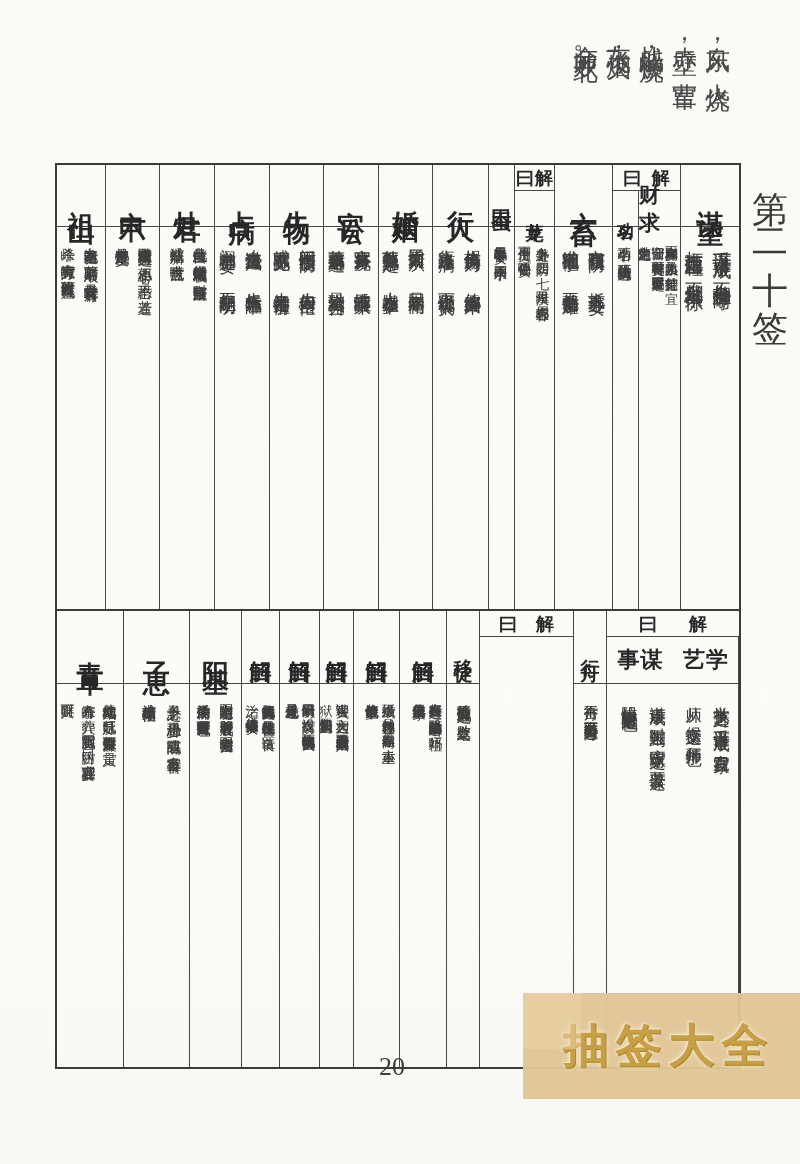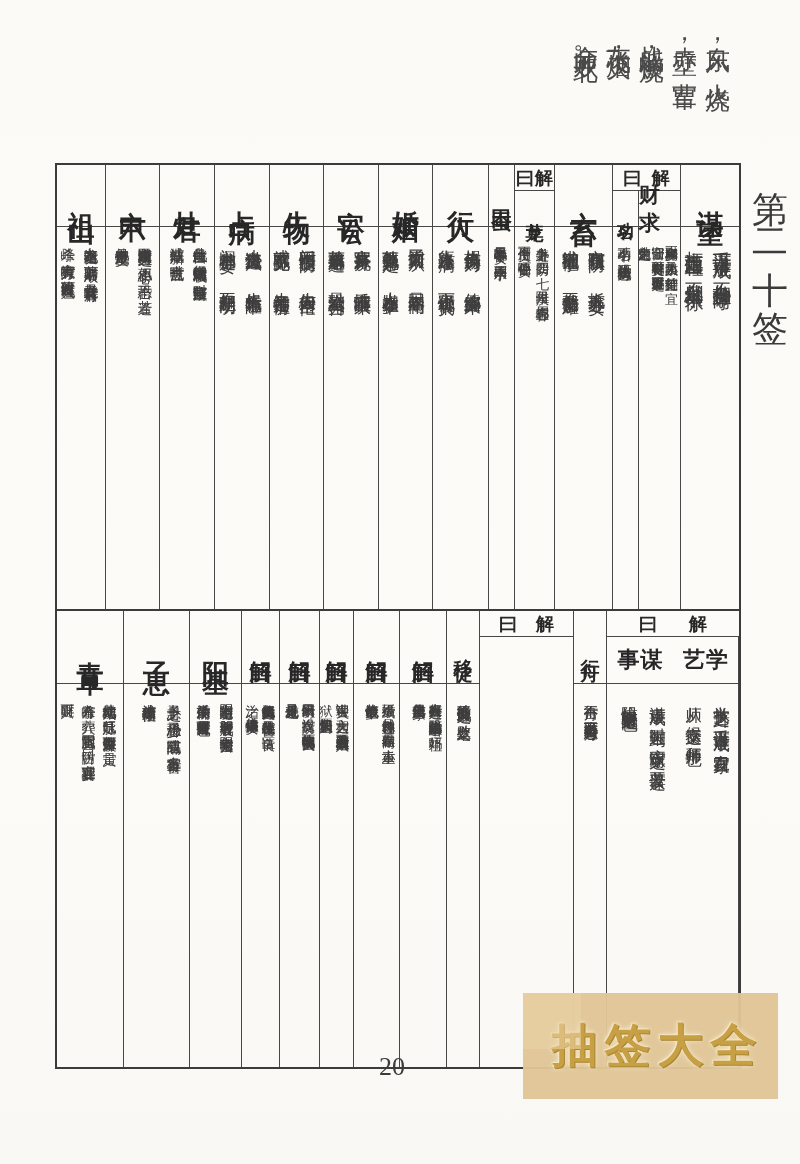--- a/index.html
+++ b/index.html
@@ -47,21 +47,21 @@
   .b-jieyu{font-size:13.5px;line-height:16.5px;letter-spacing:0.3px;}
   .b-qing{font-size:14px;line-height:21px;letter-spacing:0.3px;}
   .b-zixi{font-size:14.5px;line-height:25px;letter-spacing:0.5px;}
   .b-yang{font-size:14px;line-height:23px;letter-spacing:0.3px;}
   .b-move{font-size:14.5px;line-height:24px;letter-spacing:0.5px;}
   .b-bird{font-size:14.5px;line-height:20px;letter-spacing:0.3px;}
   .b-yi{font-size:16.5px;line-height:28px;letter-spacing:1px;}
   
   .page-num{position:absolute;left:379px;top:1052px;font-size:26px;color:#3c3c3c;}
   
-  .wm{position:absolute;left:523px;top:993px;width:255px;height:106px;
+  .wm{position:absolute;left:523px;top:993px;width:277px;height:106px;
     background:rgba(224,197,150,0.96);display:flex;align-items:center;justify-content:center;padding-left:14px;box-sizing:border-box;}
   .wm::before{content:"";position:absolute;left:0;top:0;width:58px;height:56px;background:rgba(235,212,168,0.55);}
   .wm-text{font-size:46px;font-weight:700;letter-spacing:7px;color:#c7a045;
     text-shadow:1px 1px 0 #a9852f,-1px -1px 1px #f6e9c8,0 0 6px rgba(255,246,222,0.85);}
 </style>
 </head>
 <body>
 
 <div class="page">
 

